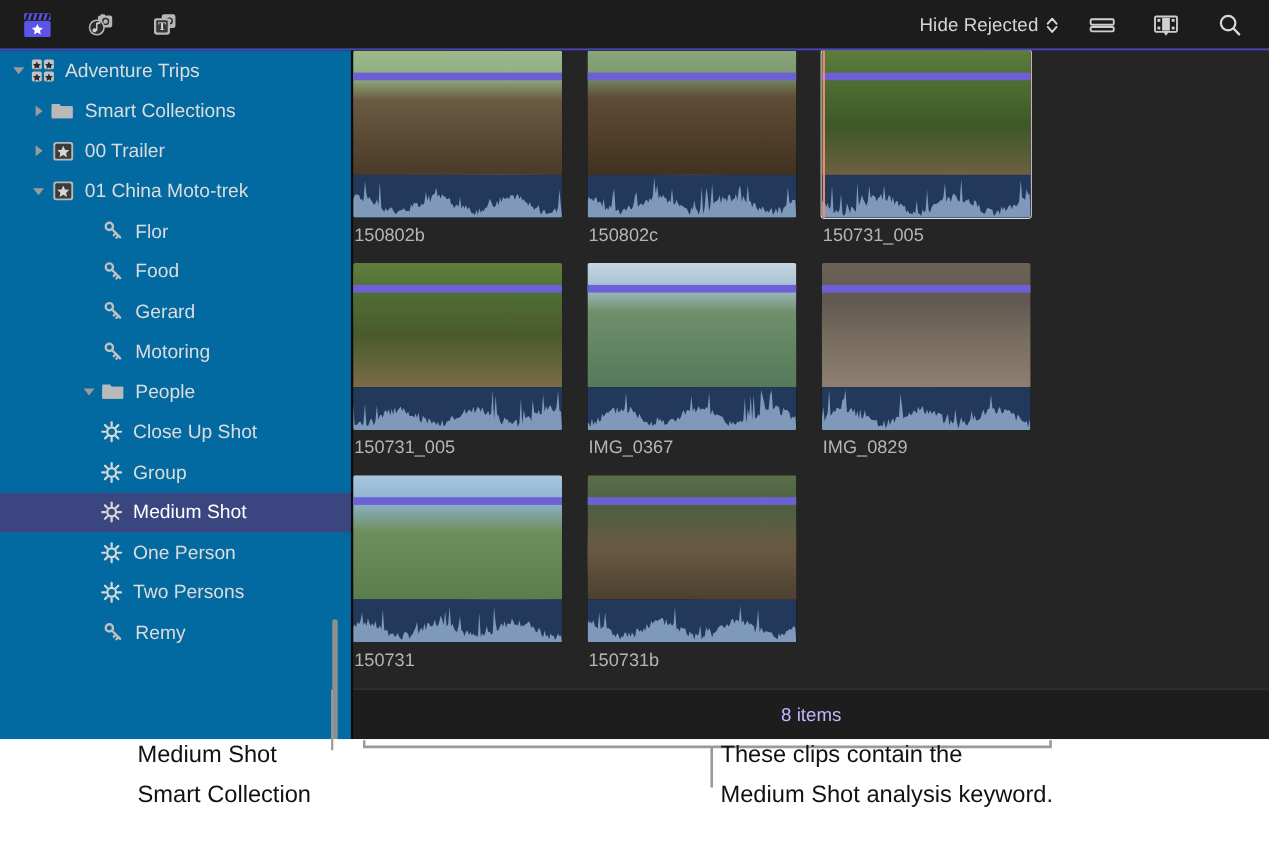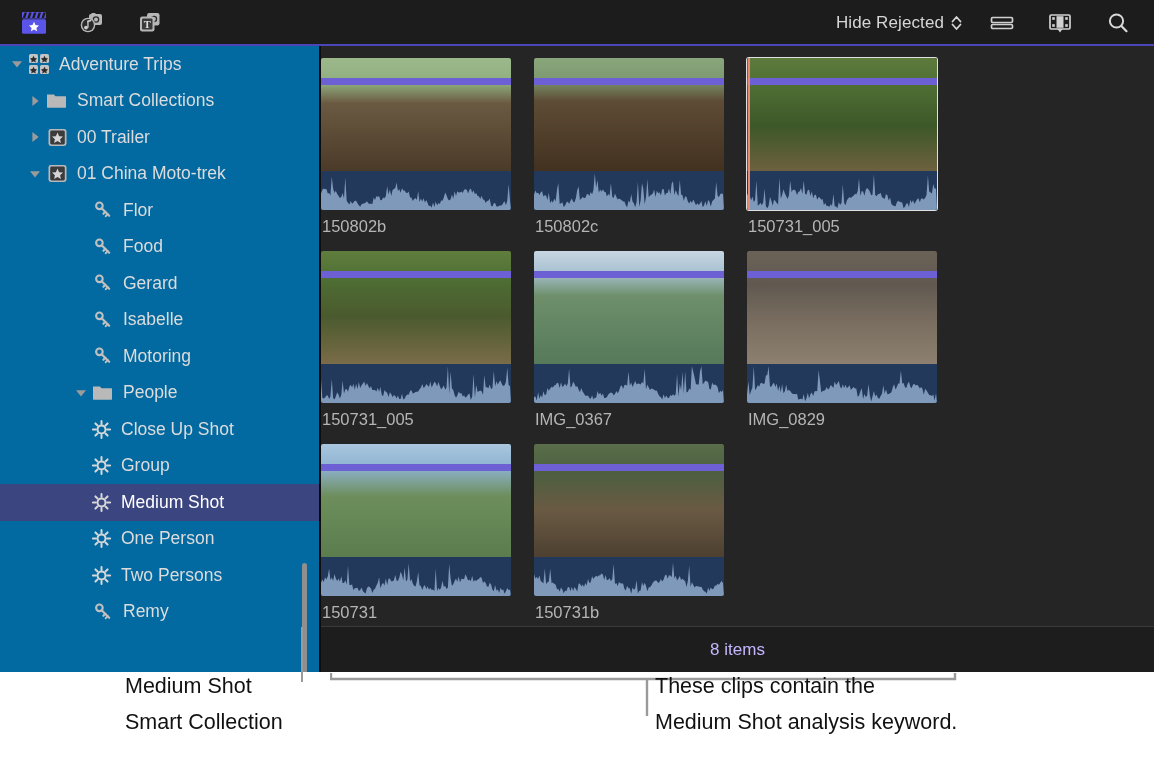--- a/index.html
+++ b/index.html
@@ -73,21 +73,21 @@
     background:#0b0b0b;
   }
 
   
   #browser {
     position:absolute; left:321px; top:46px; width:833px; height:626px;
     background:#252525;
     overflow:hidden;
   }
   #clip-grid {
-    position:absolute; left:0; top:12px; width:700px; height:580px;
+    position:absolute; left:0; top:0; width:700px; height:580px;
     padding:10px 0 0 12px;
   }
   .clip {
     position:absolute;
     width:190px;
   }
   .thumb {
     width:190px; height:152px;
     position:relative; overflow:hidden;
     background:#111;
@@ -356,34 +356,20 @@
           <span class="r-icon">
             <svg width="20" height="20" viewBox="0 0 20 20">
               <g fill="none" stroke="#c0c0c0" stroke-width="2.1" stroke-linecap="round">
                 <circle cx="6.4" cy="5.8" r="3.3"></circle>
                 <line x1="8.7" y1="8.2" x2="16.2" y2="15.8"></line>
                 <line x1="12.3" y1="11.8" x2="10.4" y2="13.8"></line>
                 <line x1="14.6" y1="14.1" x2="12.8" y2="16.1"></line>
               </g>
             </svg>
           </span>
-          <span class="r-label">Isabelle</span>
-        </div>
-        <div class="row ind-2">
-          <span class="disc"></span>
-          <span class="r-icon">
-            <svg width="20" height="20" viewBox="0 0 20 20">
-              <g fill="none" stroke="#c0c0c0" stroke-width="2.1" stroke-linecap="round">
-                <circle cx="6.4" cy="5.8" r="3.3"></circle>
-                <line x1="8.7" y1="8.2" x2="16.2" y2="15.8"></line>
-                <line x1="12.3" y1="11.8" x2="10.4" y2="13.8"></line>
-                <line x1="14.6" y1="14.1" x2="12.8" y2="16.1"></line>
-              </g>
-            </svg>
-          </span>
           <span class="r-label">Motoring</span>
         </div>
         <div class="row ind-2">
           <span class="disc">
             <svg width="12" height="12" viewBox="0 0 12 12">
               <polygon points="1,3.2 11,3.2 6,9.5" fill="#9b9b9b"></polygon>
             </svg>
           </span>
           <span class="r-icon">
             <svg width="22" height="18" viewBox="0 0 22 18">

